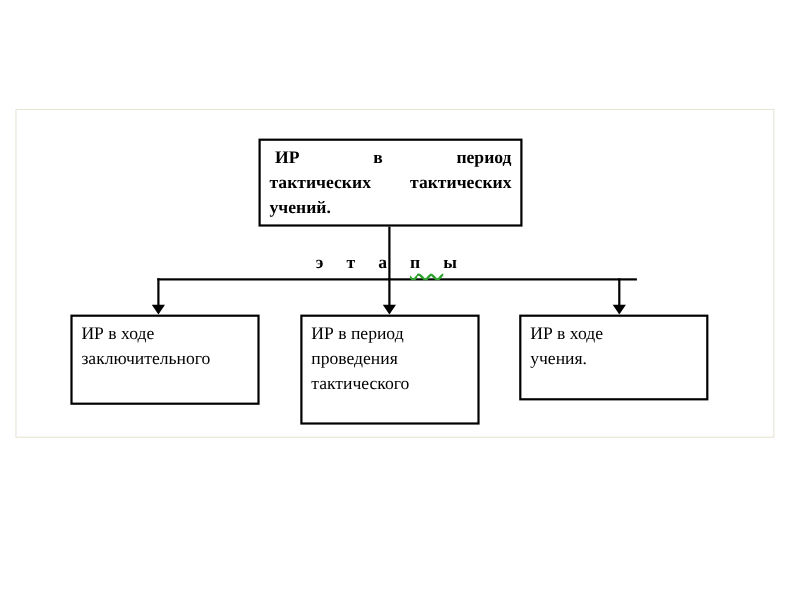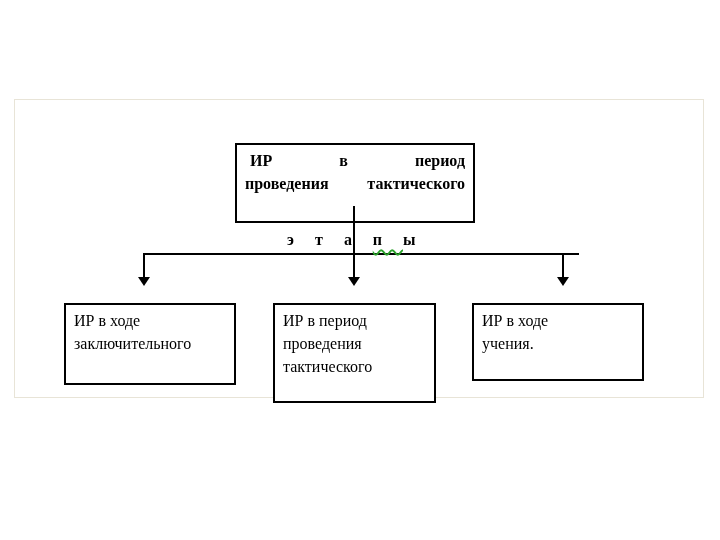--- a/index.html
+++ b/index.html
@@ -23,21 +23,20 @@
   }
   
   .nbox {
     position: absolute;
     border: 2px solid #000000;
     background: #ffffff;
     color: #000000;
     font-size: 16px;
     line-height: 23px;
     padding: 4px 8px 4px 8px;
-    margin-top: 17px;
   }
   .top-box {
     left: 220px; top: 26px;
     width: 240px; height: 80px;
     font-weight: bold;
   }
   .jline { text-align: justify; text-align-last: justify; }
   .indent1 { padding-left: 5px; }
   .box-1 { left: 49px;  top: 186px; width: 172px; height: 82px;  }
   .box-2 { left: 258px; top: 186px; width: 163px; height: 100px; }
@@ -80,21 +79,22 @@
   }
 </style>
 </head>
 <body>
 
 <div class="canvas">
   <div class="frame">
 
     <div class="nbox top-box">
       <div class="jline indent1">ИР в период</div>
-      <div class="jline">проведения тактического</div>
+      <div class="jline">тактических тактических</div>
+      <div>учений.</div>
     </div>
 
     <div class="cline stem"></div>
     <div class="cline rail"></div>
     <div class="cline drop-left"></div>
     <div class="cline drop-mid"></div>
     <div class="cline drop-right"></div>
     <div class="arrowhead ah-left"></div>
     <div class="arrowhead ah-mid"></div>
     <div class="arrowhead ah-right"></div>

